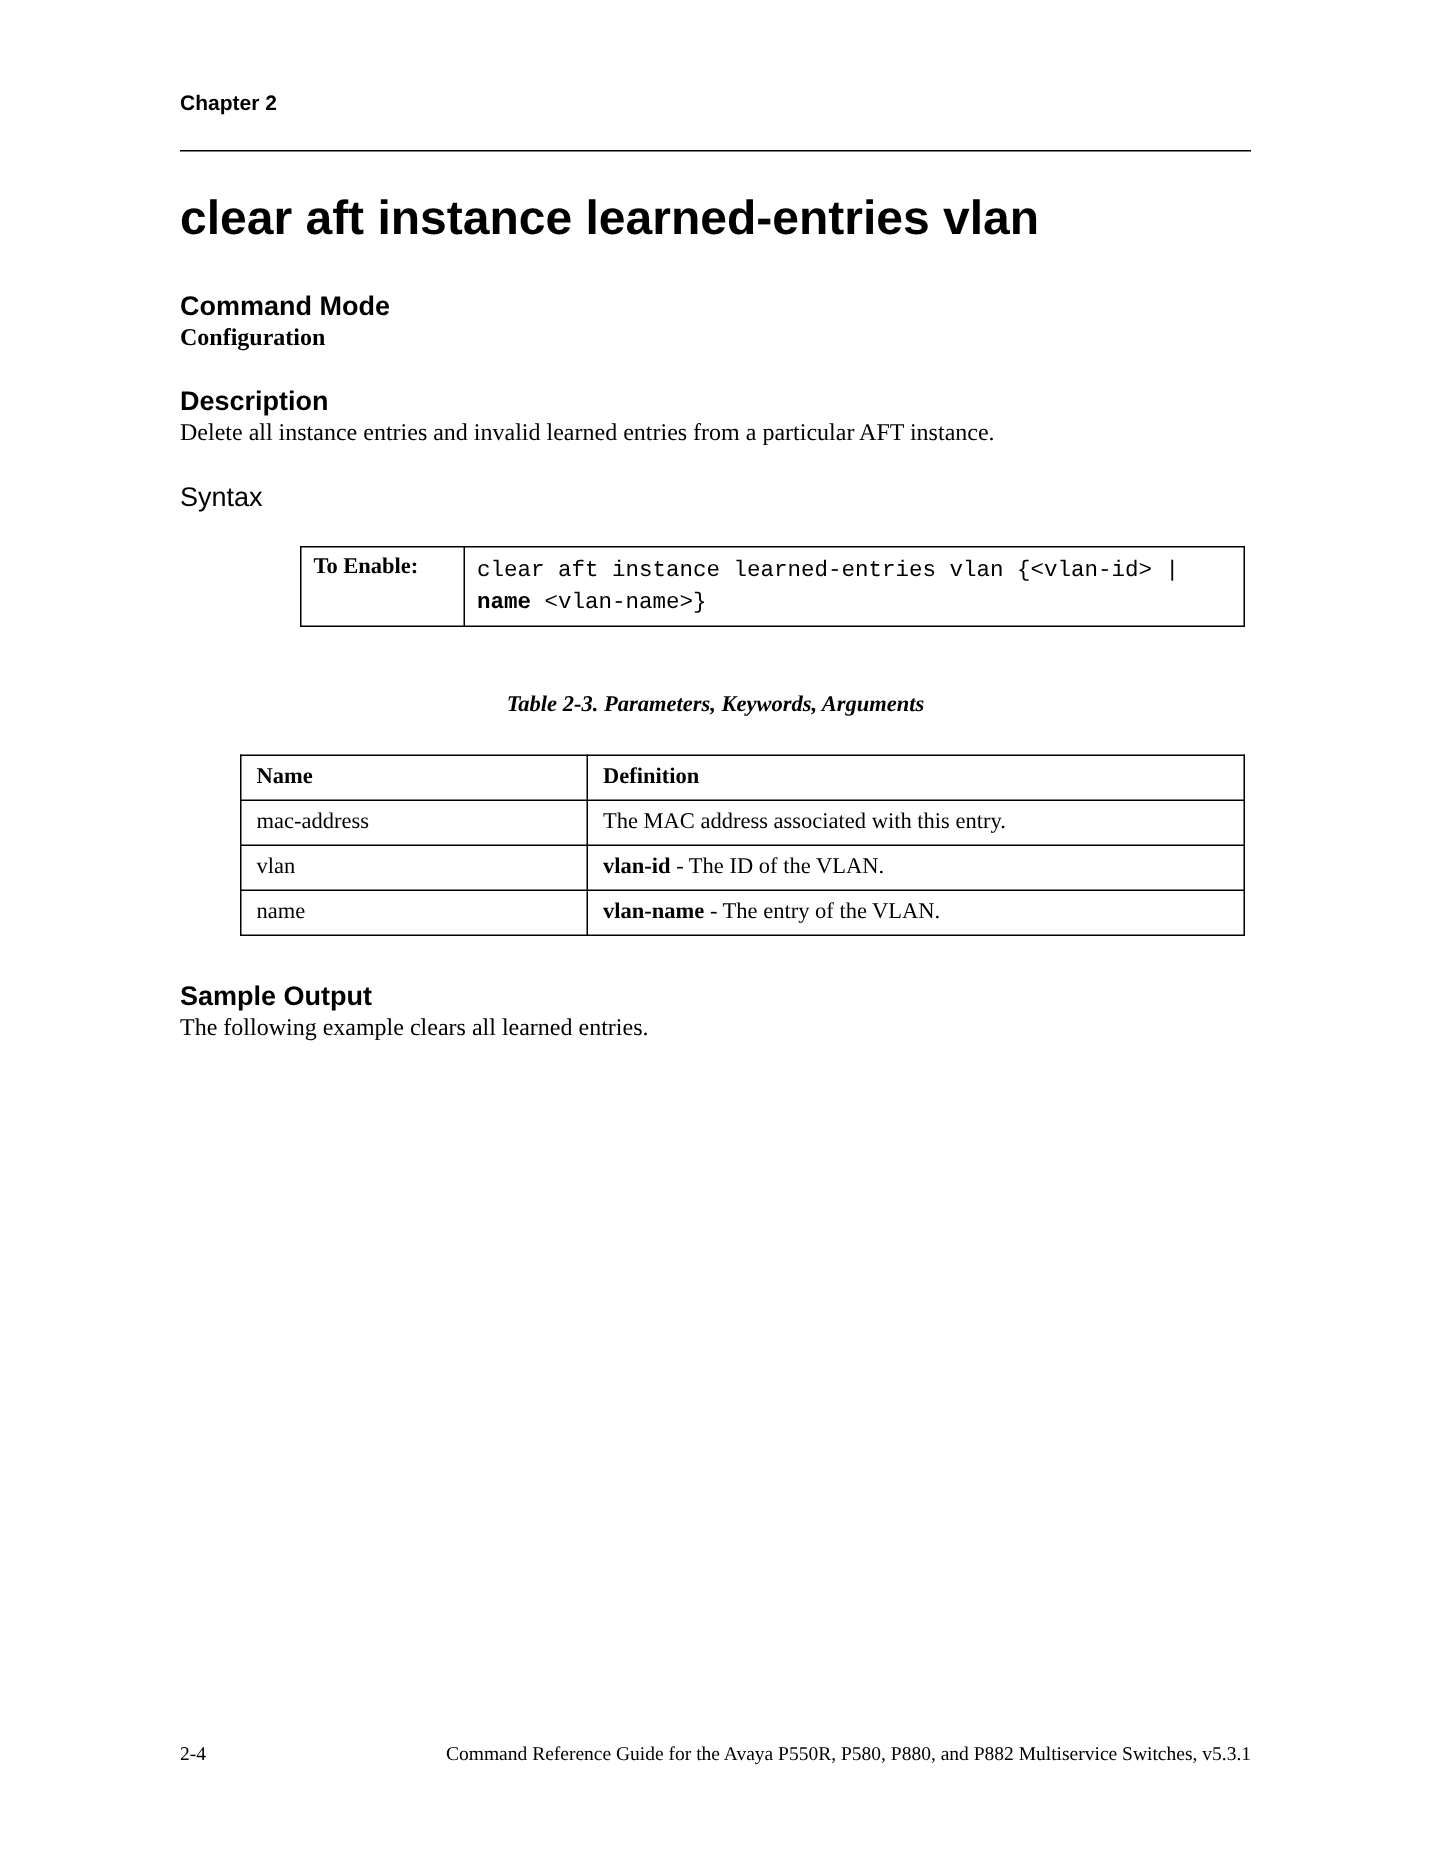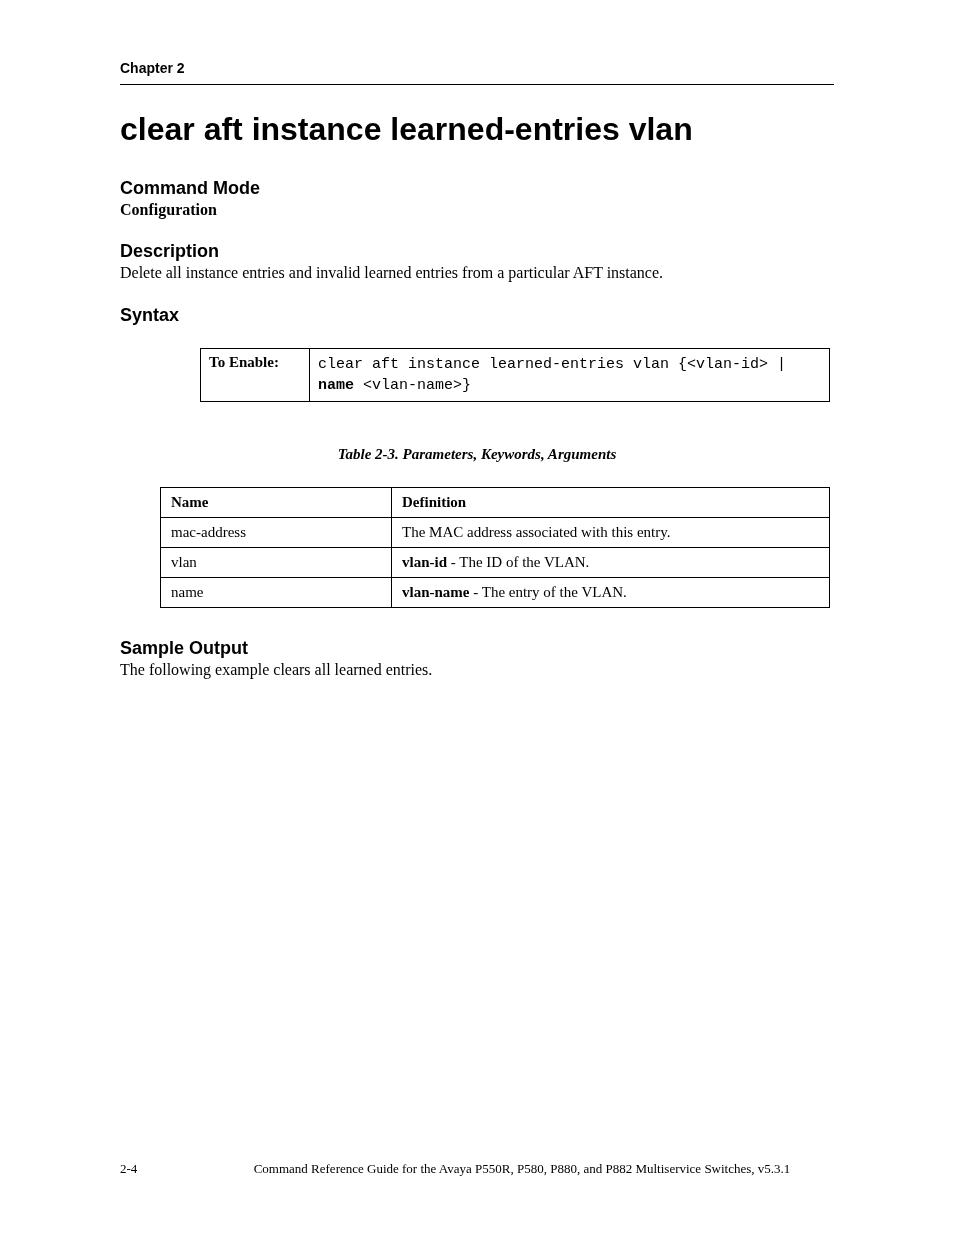--- a/index.html
+++ b/index.html
@@ -13,21 +13,21 @@
     position: relative;
     box-sizing: border-box;
   }
   .page {
     padding: 60px 120px 40px 120px;
   }
   .running-header {
     font-family: 'Helvetica Neue', Arial, sans-serif;
     font-weight: bold;
     font-size: 14px;
-    margin-bottom: 8px;
+    margin-bottom: 24px;
   }
   .header-rule {
     border: none;
     border-top: 1.5px solid #000;
     margin: 0 0 26px 0;
   }
   h1.title {
     font-family: 'Helvetica Neue', Arial, sans-serif;
     font-weight: bold;
     font-size: 32px;
@@ -51,21 +51,21 @@
     font-family: Georgia, 'Times New Roman', serif;
     font-size: 16px;
     line-height: 1.4;
     flex: 1;
   }
   .section-content.bold {
     font-weight: bold;
   }
   .syntax-header {
     font-family: 'Helvetica Neue', Arial, sans-serif;
-    font-weight: bold;
+    font-weight: normal;
     font-size: 18px;
     margin: 10px 0 22px 0;
   }
   .syntax-table {
     border-collapse: collapse;
     margin-left: 80px;
     width: 630px;
   }
   .syntax-table td {
     border: 1px solid #000;
@@ -119,21 +119,21 @@
     position: absolute;
     bottom: 58px;
     left: 120px;
     right: 120px;
     display: flex;
     align-items: baseline;
     font-family: Georgia, 'Times New Roman', serif;
     font-size: 13px;
   }
   .footer .pagenum { width: 90px; }
-  .footer .foottext { flex: 1; text-align: center; }
+  .footer .foottext { flex: 1; text-align: right; }
 </style>
 </head>
 <body>
 
 <div class="page">
   <div class="running-header">Chapter 2</div>
   <hr class="header-rule">
 
   <h1 class="title">clear aft instance learned-entries vlan</h1>
 

